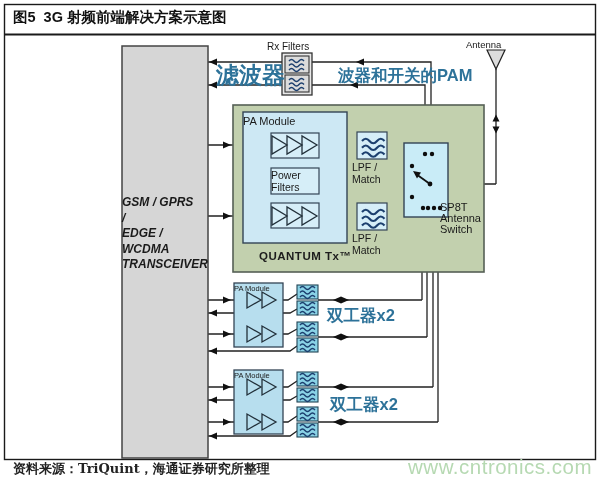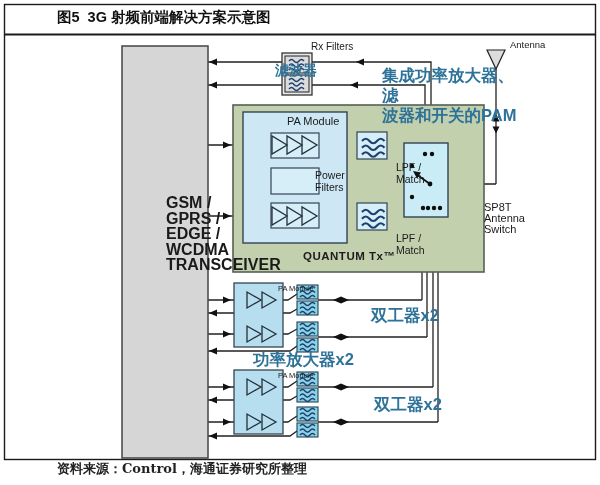--- a/index.html
+++ b/index.html
@@ -12,36 +12,36 @@
   .grayb{fill:#d6d6d6;stroke:#444;stroke-width:1.5;}
   .greenb{fill:#c2d0ae;stroke:#556055;stroke-width:1.6;}
   .blueb{fill:#cde8f4;stroke:#334455;stroke-width:1.4;}
   .blueb2{fill:#d6eef8;stroke:#334455;stroke-width:1.2;}
   .cyanb{fill:#8ad2e6;stroke:#224455;stroke-width:1.1;}
   .filtb{fill:#e9e9e9;stroke:#333;stroke-width:1.3;}
   .filtsq{fill:#dcdcdc;stroke:#333;stroke-width:1.1;}
   .wav path{stroke:#1c3f6e;stroke-width:1.4;fill:none;}
   .tri{fill:none;stroke:#22303a;stroke-width:1.3;}
   .frame{fill:none;stroke:#1a1a1a;stroke-width:1.4;}
-  .lbl{position:absolute;color:#1a1a1a;line-height:1.1;margin-left:44px;}
+  .lbl{position:absolute;color:#1a1a1a;line-height:1.1;}
   .ctr{text-align:left;}
   .blue{color:#2d7299;font-weight:bold;}
   .stack span{display:block;}
   #title{left:13px;top:10px;font-size:14.5px;font-weight:bold;color:#111;white-space:pre;}
   #rxflbl{left:267px;top:41px;width:60px;font-size:10px;}
   #antlbl{left:466px;top:40px;width:60px;font-size:9.5px;}
-  #filterann{left:231px;top:63px;font-size:14px;}
+  #filterann{left:216px;top:63px;font-size:23px;}
   #pamann{left:338px;top:65px;width:140px;font-size:16.5px;line-height:20px;}
   #pamodlbl{left:243px;top:115px;width:104px;font-size:11px;}
   #pwrlbl{left:271px;top:169px;width:40px;font-size:10.5px;line-height:12px;}
   #lpf1lbl{left:352px;top:162px;width:40px;font-size:10.5px;line-height:11.5px;}
   #lpf2lbl{left:352px;top:233px;width:40px;font-size:10.5px;line-height:11.5px;}
   #quantumlbl{left:259px;top:250px;font-size:11.5px;font-weight:bold;color:#1c1c1c;letter-spacing:.5px;}
   #sp8tlbl{left:440px;top:202px;width:54px;font-size:11px;line-height:11px;}
-  #xcvrlbl{left:122px;top:195px;width:75px;font-size:16px;font-weight:bold;line-height:15.5px;}
+  #xcvrlbl{left:122px;top:195px;width:75px;font-size:12px;font-weight:bold;line-height:15.5px;font-style:italic;}
   #paann{left:209px;top:350px;font-size:16.5px;}
   #dup1lbl{left:327px;top:306px;font-size:16.5px;}
   #dup2lbl{left:330px;top:395px;font-size:16.5px;}
   #pas1lbl{left:234px;top:285px;width:49px;font-size:7.5px;}
   #pas2lbl{left:234px;top:372px;width:49px;font-size:7.5px;}
   #source{left:13px;top:462px;font-size:13px;font-weight:bold;color:#222;
           font-family:"DejaVu Serif","Liberation Serif",serif;}
   #watermark{left:400px;top:456px;width:192px;text-align:right;font-size:20.5px;
              color:#b6d9b2;letter-spacing:.5px;}
 </style>
@@ -211,21 +211,20 @@
 
 <div id="title" class="lbl">图5  3G 射频前端解决方案示意图</div>
 
 <div id="rxflbl" class="lbl ctr">Rx Filters</div>
 
 <div id="antlbl" class="lbl ctr">Antenna</div>
 
 <div id="filterann" class="lbl blue">滤波器</div>
 
 <div id="pamann" class="lbl blue ctr stack">
-  <span>集成功率放大器、滤</span>
   <span>波器和开关的PAM</span>
 </div>
 
 <div id="pamodlbl" class="lbl ctr">PA Module</div>
 
 <div id="pwrlbl" class="lbl ctr stack">
   <span>Power</span>
   <span>Filters</span>
 </div>
 
@@ -246,26 +245,26 @@
   <span>Antenna</span>
   <span>Switch</span>
 </div>
 
 <div id="xcvrlbl" class="lbl ctr stack">
   <span>GSM / GPRS /</span>
   <span>EDGE / WCDMA</span>
   <span>TRANSCEIVER</span>
 </div>
 
-<div id="paann" class="lbl blue">功率放大器x2</div>
 
 <div id="dup1lbl" class="lbl blue">双工器x2</div>
 
 <div id="dup2lbl" class="lbl blue">双工器x2</div>
 
 <div id="pas1lbl" class="lbl ctr">PA Module</div>
 
 <div id="pas2lbl" class="lbl ctr">PA Module</div>
 
-<div id="source" class="lbl">资料来源：Control，海通证券研究所整理</div>
-
+<div id="source" class="lbl">资料来源：TriQuint，海通证券研究所整理</div>
+
+<div id="watermark" class="lbl">www.cntronics.com</div>
 
 </div>
 
 </body></html>

